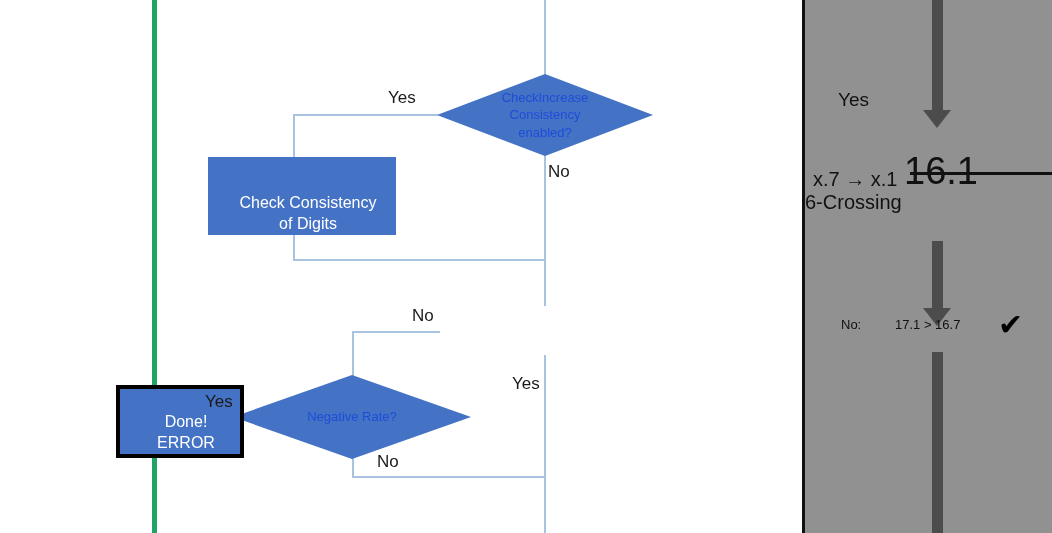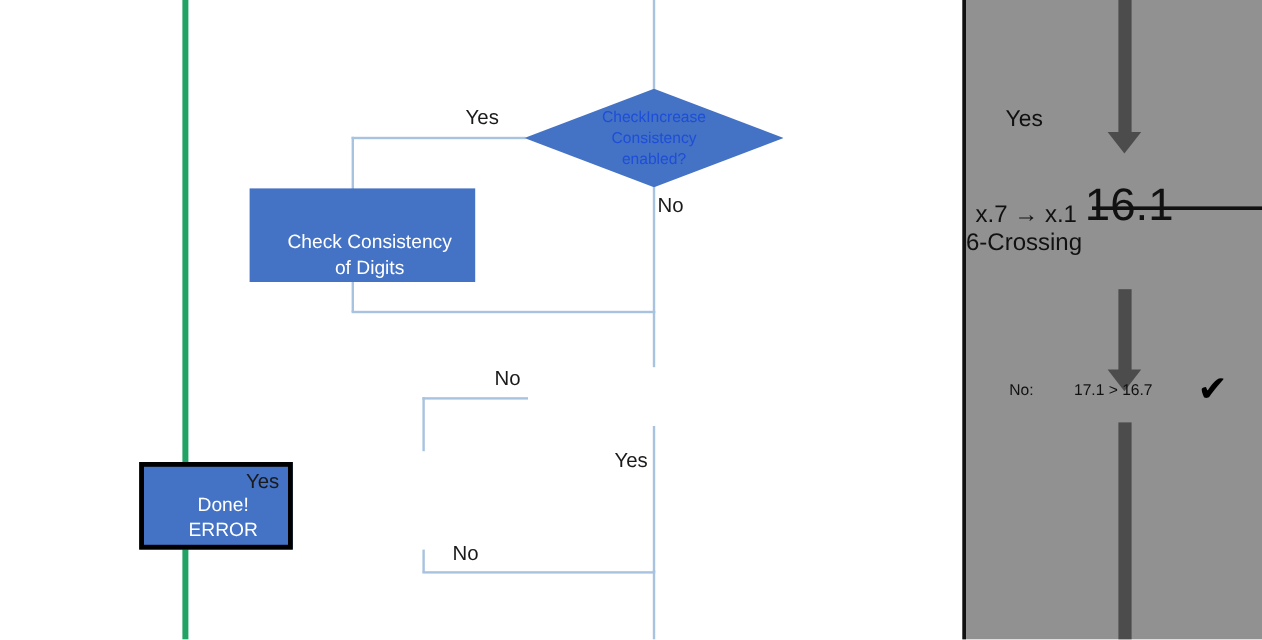--- a/index.html
+++ b/index.html
@@ -76,20 +76,26 @@
       <span>enabled?</span>
     </div>
   </div>
 
   <div class="procbox" style="left:208px;top:157px;width:176px;height:78px;">
     <span>Check Consistency</span>
     <span>of Digits</span>
   </div>
 
 
+  <div class="diamond" style="left:233px;top:375px;width:238px;height:84px;">
+    <div class="shape"></div>
+    <div class="txt">
+      <span>Negative Rate?</span>
+    </div>
+  </div>
 
   <div class="procbox outlined" style="left:68px;top:385px;width:108px;height:65px;margin-left:48px;">
     <span>Done!</span>
     <span>ERROR</span>
   </div>
 
   <div class="edge-label" style="left:388px;top:88px;">Yes</div>
   <div class="edge-label" style="left:548px;top:162px;">No</div>
   <div class="edge-label" style="left:412px;top:306px;">No</div>
   <div class="edge-label" style="left:512px;top:374px;">Yes</div>

